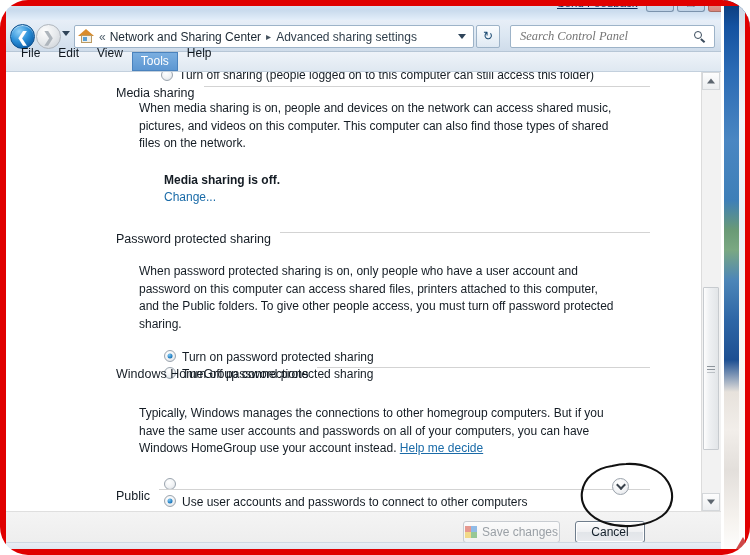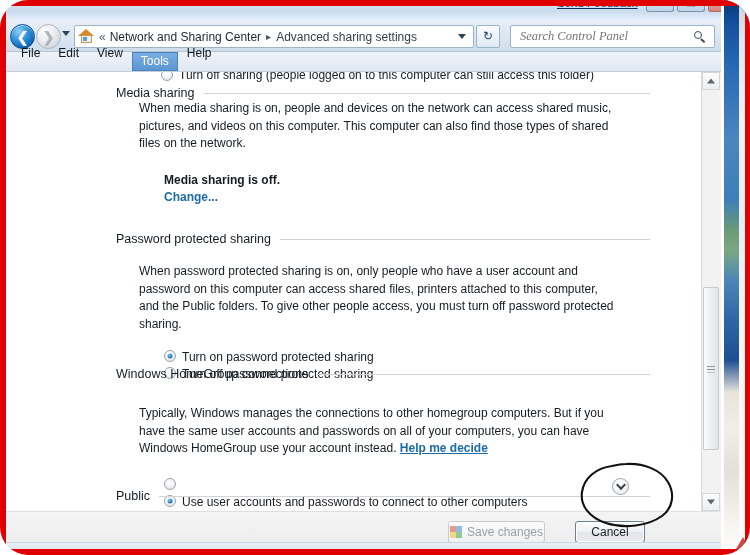--- a/index.html
+++ b/index.html
@@ -295,38 +295,38 @@
     left: 155px; top: -4px;
     display: flex; align-items: center;
     white-space: nowrap;
   }
 
   .section {
     position: absolute;
     left: 0; right: 0;
   }
   .sec-head {
-    display: flex; align-items: center;
+    display: flex; align-items: flex-start;
     padding-left: 110px; padding-right: 52px;
   }
   .sec-head .t {
     font-size: 12.5px; color: #141c24; white-space: nowrap;
   }
   .sec-head .rule {
     flex: 1 1 auto; height: 1px;
     background: #d3d3d3;
     margin-left: 9px;
   }
   .para {
     padding-left: 133px; padding-right: 86px;
     font-size: 12px; color: #141c24; line-height: 17.5px;
     text-align: left;
   }
   .link {
-    color: #1a6ba8; text-decoration: none; font-weight: bold;
+    color: #1a6ba8; text-decoration: none;
   }
   .link.ul { text-decoration: underline; }
 
   .indent-block { padding-left: 158px; }
   .radio-row {
     display: flex; align-items: flex-start;
     height: 17px;
   }
   .radio {
     width: 12px; height: 12px; border-radius: 50%;
@@ -421,21 +421,21 @@
     height: 22px;
     border: 1px solid #9aa3ac;
     border-radius: 3px;
     background: linear-gradient(to bottom, #fbfbfc 0%, #f0f1f3 48%, #e2e5e9 52%, #e9ebee 100%);
     font-size: 12px;
     color: #14202b;
     display: flex; align-items: center; justify-content: center;
     box-sizing: border-box;
   }
   .btn.save {
-    left: 442px; width: 97px;
+    left: 457px; width: 97px;
     color: #9aa0a6;
     border-color: #c8ccd1;
     background: linear-gradient(to bottom, #fbfbfb, #f1f1f1);
   }
   .btn.cancel {
     left: 569px; width: 70px;
     border-color: #6f7d8c;
     box-shadow: 0 0 0 1px #ffffff inset;
   }
   .shield {

